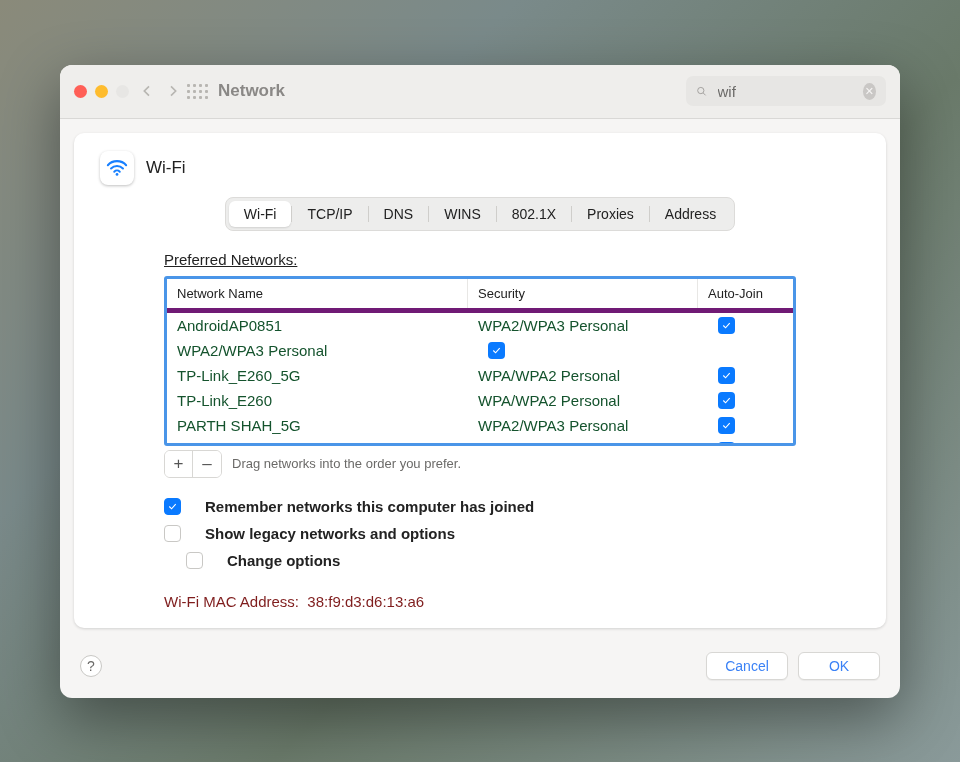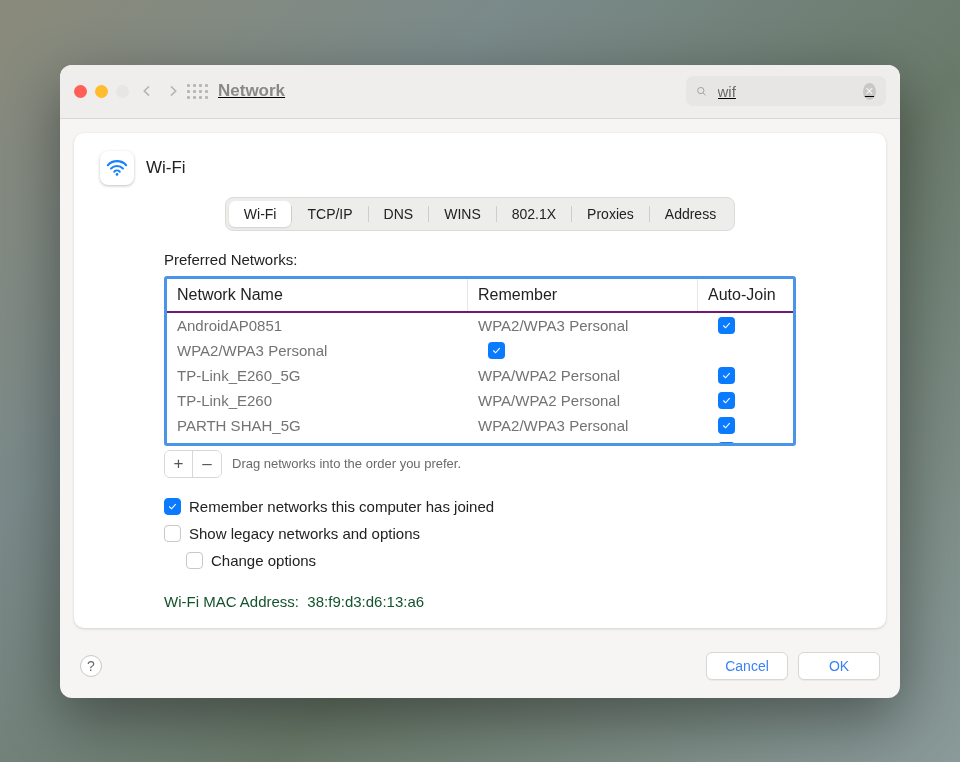--- a/index.html
+++ b/index.html
@@ -7,21 +7,21 @@
   body {
     background: linear-gradient(135deg,#8a8a7a 0%, #7a8a8a 30%, #6a7a6a 60%, #8a9a9a 100%);
     display:flex; align-items:center; justify-content:center;
   }
   .window {
     width:840px; background:#f6f5f4; border-radius:12px; box-shadow:0 20px 60px rgba(0,0,0,.4);
     overflow:hidden; display:flex; flex-direction:column;
   }
   .titlebar{
     height:54px; display:flex; align-items:center; padding:0 14px; 
-    border-bottom:1px solid #d9d8d6; background:#efeeec;text-decoration:underline;
+    border-bottom:1px solid #d9d8d6; background:#efeeec;
   }
   .traffic{display:flex; gap:8px;}
   .tl{width:13px;height:13px;border-radius:50%;}
   .tl.r{background:#ff5f57;} .tl.y{background:#febc2e;} .tl.g{background:#e7e6e4;}
   .nav{display:flex;gap:10px;color:#b8b6b2;margin-left:10px;}
   .grid-icon{display:grid;grid-template-columns:repeat(4,3px);grid-template-rows:repeat(3,3px);gap:3px;margin:0 6px;}
   .grid-icon span{width:3px;height:3px;background:#b8b6b2;border-radius:1px;}
   .title{font-size:17px;font-weight:600;color:#8a8886;margin-left:4px;flex:0 0 auto;}
   .spacer{flex:1;}
   .search{display:flex;align-items:center;background:#e7e6e4;border-radius:7px;height:30px;padding:0 10px;gap:8px;width:200px;}
@@ -31,43 +31,43 @@
   .hdr{display:flex;align-items:center;gap:12px;padding:18px 6px 12px;}
   .wifi-badge{width:34px;height:34px;border-radius:8px;background:#fff;box-shadow:0 1px 3px rgba(0,0,0,.25);display:flex;align-items:center;justify-content:center;}
   .wifi-badge svg{width:22px;height:22px;}
   .hdr-title{font-size:17px;font-weight:500;color:#222;}
   .tabs-wrap{display:flex;justify-content:center;}
   .tabs{display:flex;align-items:center;background:#ededec;border-radius:8px;padding:3px;border:1px solid #dcdbd9;}
   .tab{padding:5px 15px;font-size:14px;color:#222;cursor:pointer;display:flex;align-items:center;}
   .tab.active{background:#fff;border-radius:6px;box-shadow:0 1px 2px rgba(0,0,0,.12);}
   .sep{width:1px;height:16px;background:#cfcecb;}
   .section{padding:20px 70px 0;}
-  .lbl{font-size:15px;color:#222;margin-bottom:8px;}
+  .lbl{font-size:15px;color:#222;margin-bottom:8px;text-decoration:underline;}
   .table-box{border:3px solid #4a95e8;border-radius:3px;background:#fff;overflow:hidden;}
   .thead,.trow{display:grid;grid-template-columns:1fr 230px 95px;}
-  .thead{border-bottom:2px solid #701a75;font-size:16px;color:#222;}
+  .thead{border-bottom:5px solid #701a75;font-size:13px;color:#222;}
   .thead>div{padding:7px 10px;border-right:1px solid #e8e7e5;}
   .thead>div:last-child{border-right:none;}
   .tbody{height:130px;overflow:hidden;position:relative;}
-  .trow{font-size:15px;color:#737373;height:25px;align-items:center;}
+  .trow{font-size:15px;color:#14532d;height:25px;align-items:center;}
   .trow>div{padding:0 10px;white-space:nowrap;}
   .ck{width:17px;height:17px;border-radius:4px;background:#0a7aff;display:flex;align-items:center;justify-content:center;margin-left:10px;}
   .ck svg{width:11px;height:11px;stroke:#fff;stroke-width:2.5;fill:none;}
   .toolbar{display:flex;align-items:center;gap:10px;margin-top:4px;}
   .pm{display:flex;border:1px solid #d8d7d4;border-radius:6px;overflow:hidden;}
   .pm button{width:28px;height:26px;border:none;background:#fff;color:#555;font-size:17px;cursor:pointer;padding:0;}
   .pm button:first-child{border-right:1px solid #d8d7d4;}
   .hint{font-size:13px;color:#6b6a68;}
   .opts{margin-top:20px;display:flex;flex-direction:column;gap:10px;font-size:15px;color:#222;}
-  .opt{display:flex;align-items:center;gap:8px;}
+  .opt{display:flex;align-items:center;gap:24px;font-weight:bold;}
   .indent{padding-left:22px;display:flex;flex-direction:column;gap:8px;}
   .cb{width:17px;height:17px;border-radius:4px;border:1px solid #c9c8c5;background:#fff;display:inline-flex;align-items:center;justify-content:center;flex-shrink:0;}
   .cb.on{background:#0a7aff;border-color:#0a7aff;}
   .cb.on svg{width:11px;height:11px;stroke:#fff;stroke-width:2.5;fill:none;}
-  .mac{margin-top:14px;font-size:15px;color:#14532d;}
+  .mac{margin-top:14px;font-size:15px;color:#7f1d1d;}
   .foot{display:flex;align-items:center;padding:10px 20px 18px;gap:10px;}
   .help{width:22px;height:22px;border-radius:50%;border:1px solid #c9c8c5;display:flex;align-items:center;justify-content:center;font-size:14px;color:#6b6a68;background:#fff;}
   .foot .spacer{flex:1;}
   .btn{min-width:82px;height:28px;border-radius:6px;border:1px solid #d8d7d4;background:#fff;font-size:14px;color:#3b82f6;cursor:pointer;box-shadow:0 1px 1px rgba(0,0,0,.05);}
   .chev{width:16px;height:16px;}
   .search-icon{width:15px;height:15px;stroke:#9a9895;fill:none;stroke-width:1.8;}
 </style>
 </head>
 <body>
 
@@ -144,21 +144,21 @@
           <div class="tab">Address</div>
         </div>
     </div>
 
     <div class="section">
       <div class="lbl">Preferred Networks:</div>
 
       <div class="table-box">
         <div class="thead">
           <div>Network Name</div>
-          <div>Remember</div>
+          <div>Security</div>
           <div>Auto-Join</div>
         </div>
         <div class="tbody" id="tbody">
             <div class="trow">
               <div>AndroidAP0851</div>
               <div>WPA2/WPA3 Personal</div>
               <div>
                 <div class="ck">
                   <svg viewBox="0 0 24 24">
                     <polyline points="5 12 10 17 19 7"></polyline>

